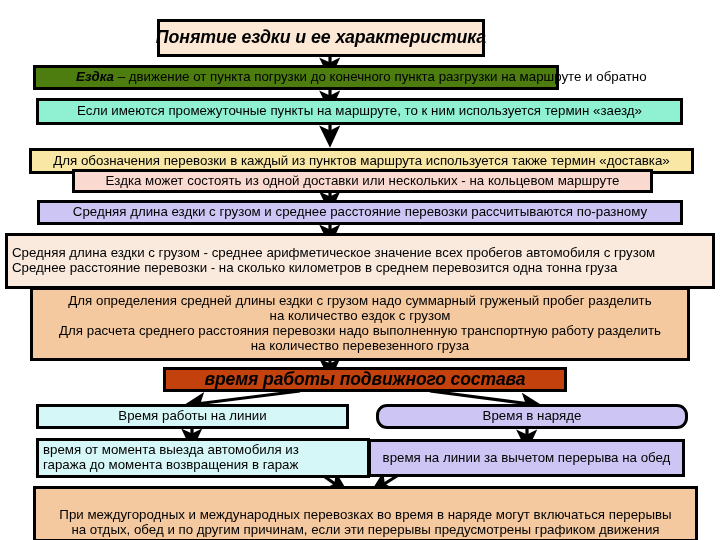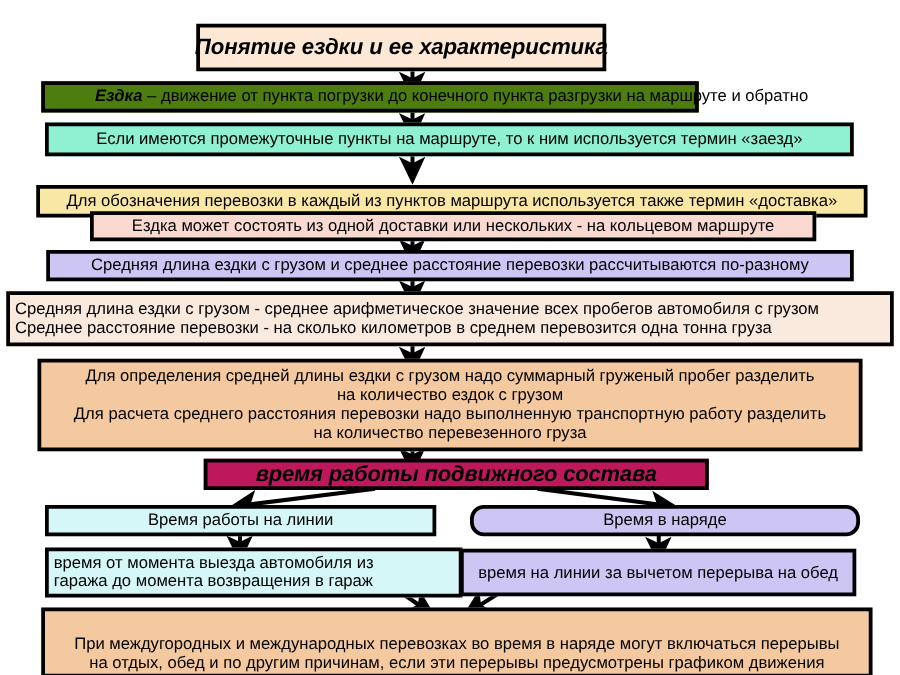--- a/index.html
+++ b/index.html
@@ -109,33 +109,33 @@
   </div>
 
   <div class="node body-node" style="left:72px; top:169px; width:581px; height:24px; background:#fad9d0;">
     <span class="line">Ездка может состоять из одной доставки или нескольких - на кольцевом маршруте</span>
   </div>
 
   <div class="node body-node" style="left:37px; top:200px; width:646px; height:25px; background:#cdc6f4;">
     <span class="line">Средняя длина ездки с грузом и среднее расстояние перевозки рассчитываются по-разному</span>
   </div>
 
-  <div class="node body-node align-left" style="left:5px; top:233px; width:710px; height:44px; background:#faeade;">
+  <div class="node body-node align-left" style="left:5px; top:233px; width:710px; height:56px; background:#faeade;">
     <span class="line">Средняя длина ездки с грузом - среднее арифметическое значение всех пробегов автомобиля с грузом</span>
     <span class="line">Среднее расстояние перевозки - на сколько километров в среднем перевозится одна тонна груза</span>
   </div>
 
   <div class="node body-node" style="left:30px; top:287px; width:660px; height:74px; background:#f5c9a0;">
     <span class="line">Для определения средней длины ездки с грузом надо суммарный груженый пробег разделить</span>
     <span class="line">на количество ездок с грузом</span>
     <span class="line">Для расчета среднего расстояния перевозки надо выполненную транспортную работу разделить</span>
     <span class="line">на количество перевезенного груза</span>
   </div>
 
-  <div class="node title-node" style="left:163px; top:367px; width:404px; height:25px; background:#be185d; font-size:17.5px;">
+  <div class="node title-node" style="left:163px; top:367px; width:404px; height:25px; background:#c2410c; font-size:17.5px;">
     <span class="line">время работы подвижного состава</span>
   </div>
 
   <div class="node body-node" style="left:36px; top:404px; width:313px; height:25px; background:#d6f7f7;">
     <span class="line">Время работы на линии</span>
   </div>
 
   <div class="node body-node" style="left:376px; top:404px; width:312px; height:25px; background:#cdc6f4;border-radius:11px;">
     <span class="line">Время в наряде</span>
   </div>

